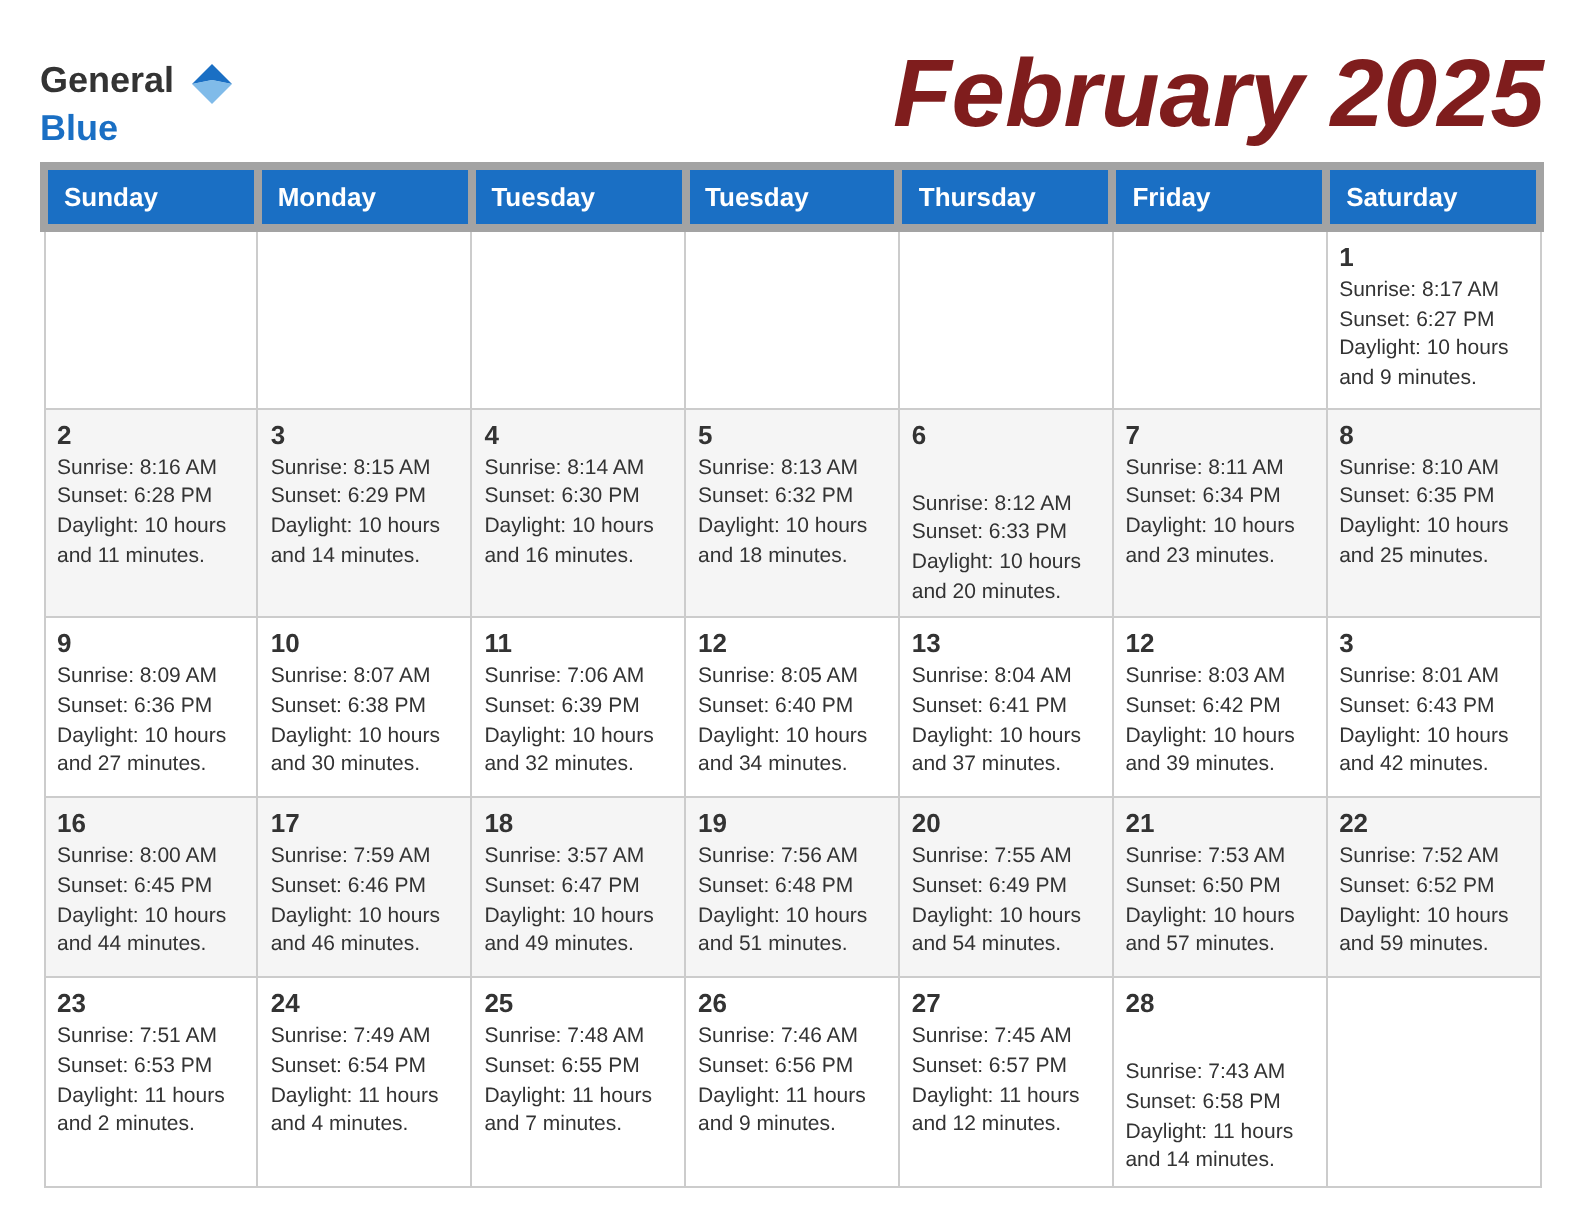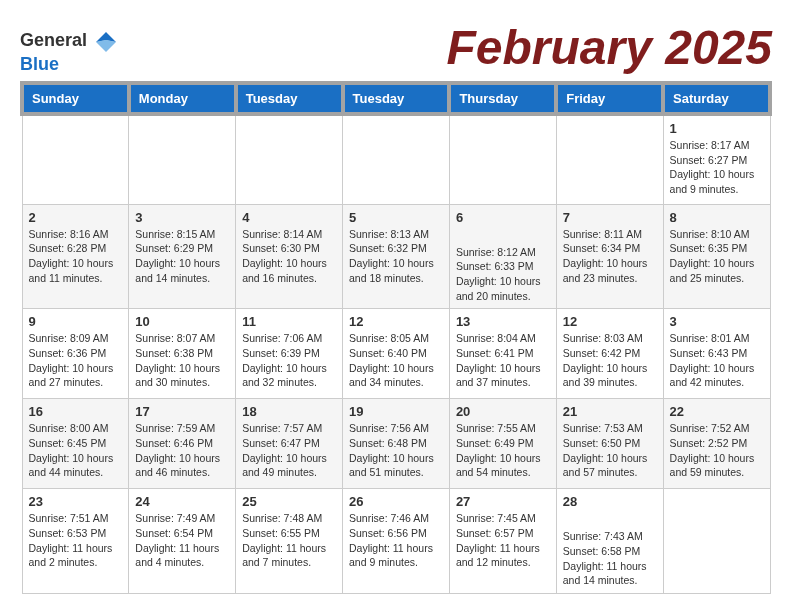--- a/index.html
+++ b/index.html
@@ -253,21 +253,21 @@
         </td>
         <td>
           <span class="day-number">17</span>
           <div class="day-info" style="white-space: pre-line;">Sunrise: 7:59 AM
 Sunset: 6:46 PM
 Daylight: 10 hours
 and 46 minutes.</div>
         </td>
         <td>
           <span class="day-number">18</span>
-          <div class="day-info" style="white-space: pre-line;">Sunrise: 7:57 AM
+          <div class="day-info" style="white-space: pre-line;">Sunrise: 3:57 AM
 Sunset: 6:47 PM
 Daylight: 10 hours
 and 49 minutes.</div>
         </td>
         <td>
           <span class="day-number">19</span>
           <div class="day-info" style="white-space: pre-line;">Sunrise: 7:56 AM
 Sunset: 6:48 PM
 Daylight: 10 hours
 and 51 minutes.</div>
@@ -282,21 +282,21 @@
         <td>
           <span class="day-number">21</span>
           <div class="day-info" style="white-space: pre-line;">Sunrise: 7:53 AM
 Sunset: 6:50 PM
 Daylight: 10 hours
 and 57 minutes.</div>
         </td>
         <td>
           <span class="day-number">22</span>
           <div class="day-info" style="white-space: pre-line;">Sunrise: 7:52 AM
-Sunset: 2:52 PM
+Sunset: 6:52 PM
 Daylight: 10 hours
 and 59 minutes.</div>
         </td>
       </tr>
       <tr>
         <td>
           <span class="day-number">23</span>
           <div class="day-info" style="white-space: pre-line;">Sunrise: 7:51 AM
 Sunset: 6:53 PM
 Daylight: 11 hours

